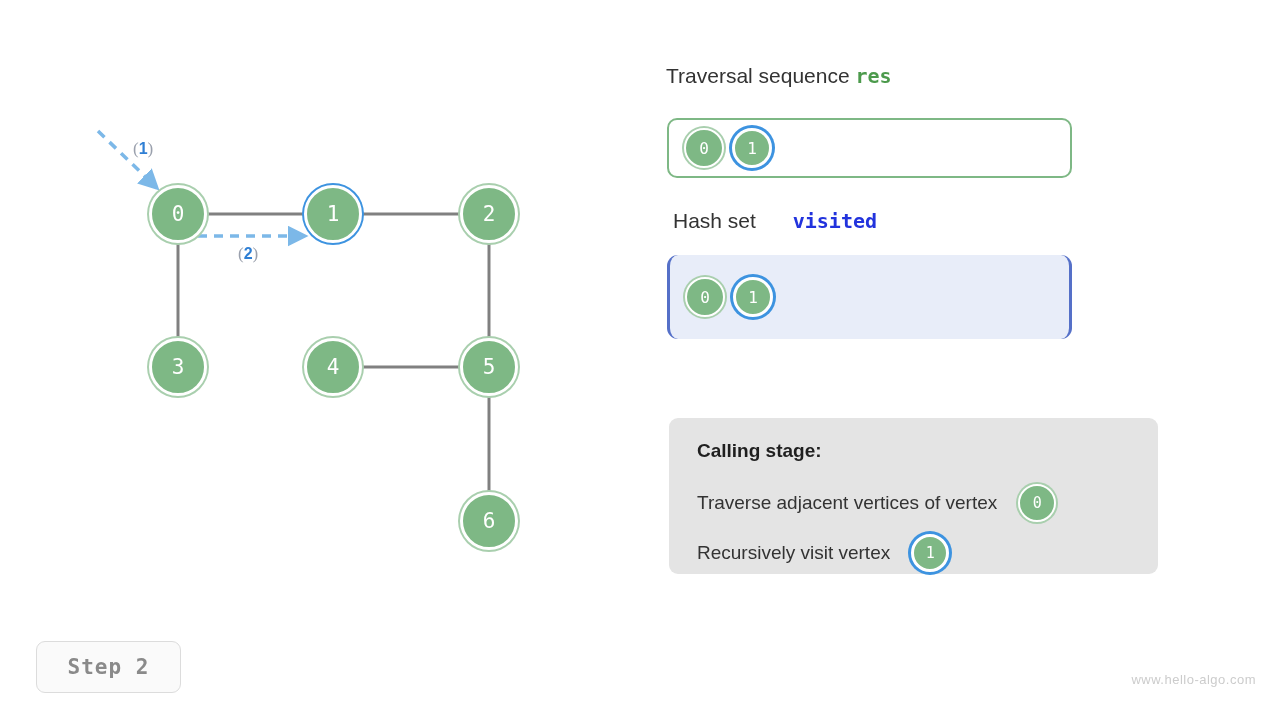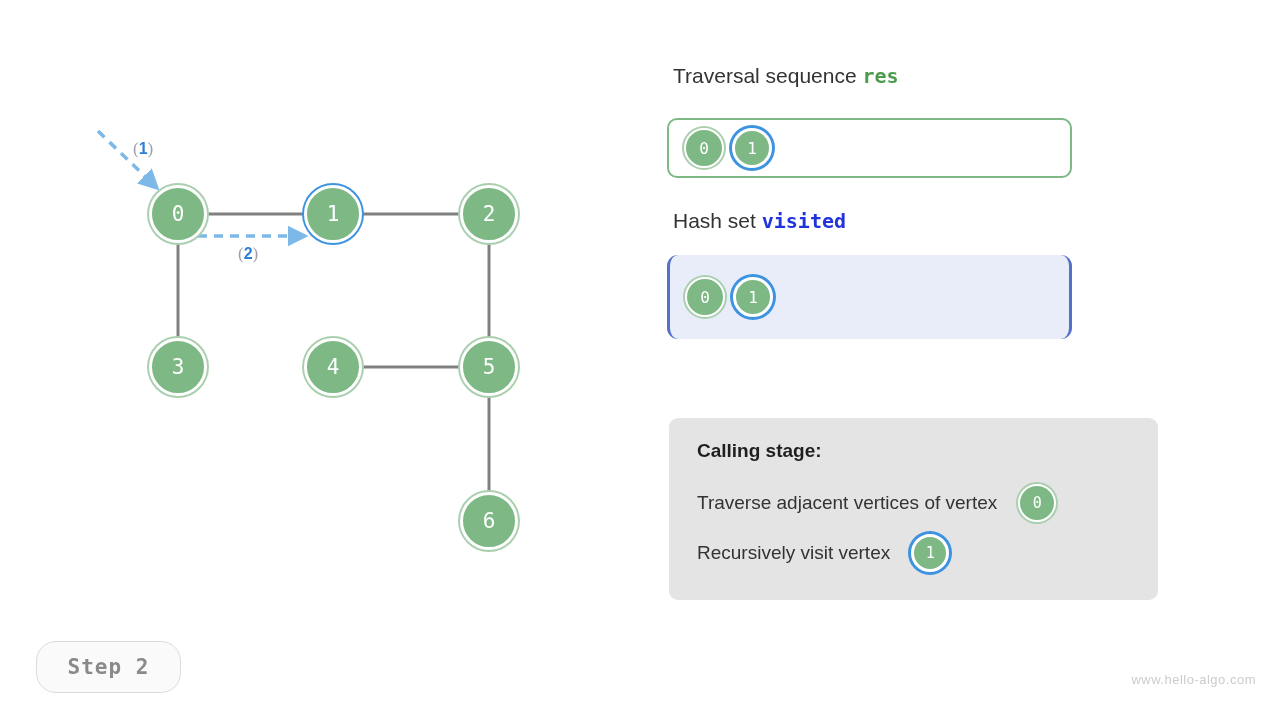--- a/index.html
+++ b/index.html
@@ -75,20 +75,21 @@
     font-family: "DejaVu Sans Mono", monospace;
     font-weight: bold;
     color: #4c9a4c;
     font-size: 20px;
   }
   .panel-heading .code-blue {
     font-family: "DejaVu Sans Mono", monospace;
     font-weight: bold;
     color: #2233dd;
     font-size: 20px;
+    margin-left: 31px;
   }
 
   .res-box {
     position: absolute;
     left: 7px; top: 118px;
     width: 405px; height: 60px;
     box-sizing: border-box;
     border: 2px solid #7eb885;
     border-radius: 10px;
     background: #ffffff;
@@ -129,21 +130,21 @@
     flex: 0 0 auto;
   }
   .chip.hl {
     box-shadow: 0 0 0 3px #3d93e0;
     border-width: 3px;
   }
 
   .stage-box {
     position: absolute;
     left: 9px; top: 418px;
-    width: 489px; height: 182px;
+    width: 489px; height: 156px;
     box-sizing: border-box;
     background: #e4e4e4;
     border-radius: 9px;
     padding: 22px 0 0 28px;
   }
   .stage-title {
     font-size: 19px;
     font-weight: bold;
     color: #1f1f1f;
     margin-bottom: 22px;
@@ -159,21 +160,21 @@
   }
   .stage-line .chip { width: 38px; height: 38px; font-size: 15px; }
 
   
   #step-badge {
     position: absolute;
     left: 36px; top: 641px;
     width: 145px; height: 52px;
     box-sizing: border-box;
     border: 1px solid #dcdcdc;
-    border-radius: 20px;
+    border-radius: 9px;
     background: #fafafa;
     display: flex;
     align-items: center;
     justify-content: center;
     font-family: "DejaVu Sans Mono", monospace;
     font-weight: bold;
     font-size: 21px;
     color: #8a8a8a;
     letter-spacing: 1px;
   }
@@ -219,21 +220,21 @@
       <div class="node" style="left: 460px; top: 492px;">6</div>
     </div>
   <div id="annotation-layer">
       <div class="step-label" style="left: 133px; top: 139px;">(<b>1</b>)</div>
       <div class="step-label" style="left: 238px; top: 244px;">(<b>2</b>)</div>
     </div>
 </div>
 
 <div id="right-panel">
 
-  <div class="panel-heading" style="left:13px; top:64px;">
+  <div class="panel-heading" style="left:6px; top:64px;">
     <span>Traversal sequence</span>
     <span class="code-green">res</span>
   </div>
 
   <div class="res-box" id="res-box">
       <span class="chip">0</span>
       <span class="chip hl">1</span>
     </div>
 
   <div class="panel-heading" style="left:13px; top:209px;">

